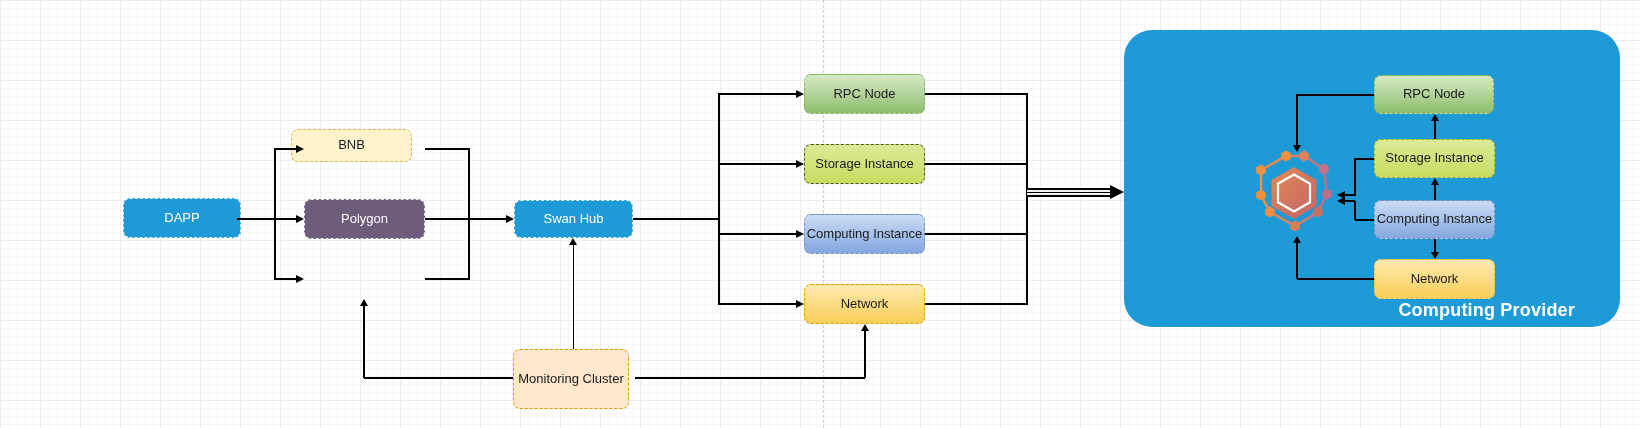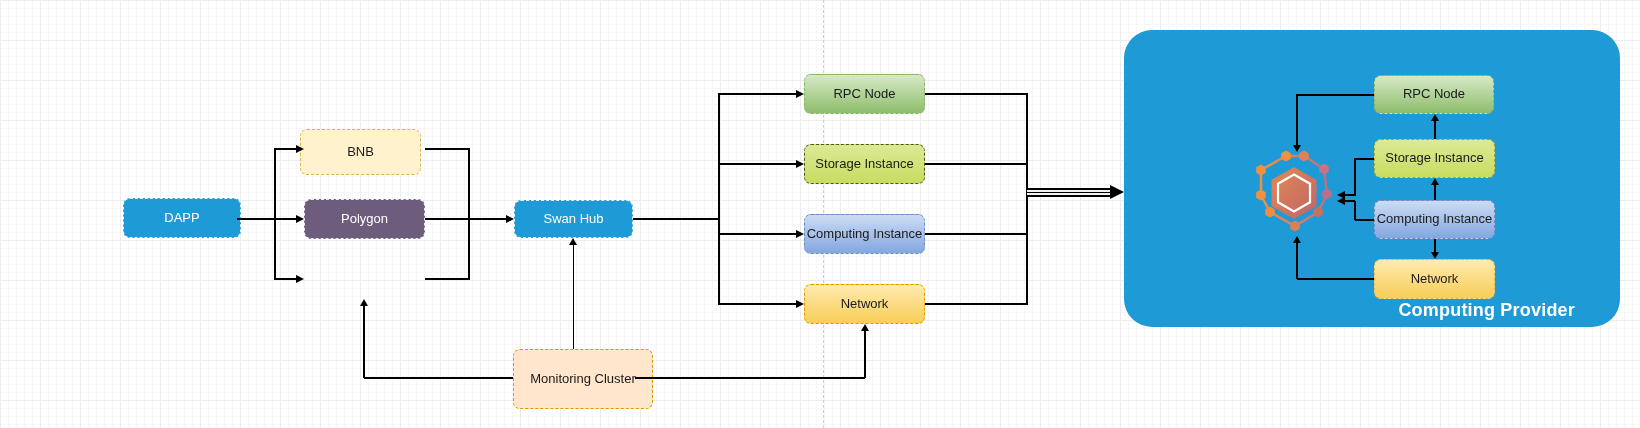--- a/index.html
+++ b/index.html
@@ -63,24 +63,24 @@
 
 <div class="canvas">
 
   <i class="page-divider"></i>
 
   <div class="provider">
     <span class="provider-label">Computing Provider</span>
   </div>
 
   <div class="node blue" style="left:123px;top:198px;width:118px;height:40px">DAPP</div>
-  <div class="node cream" style="left:300px;top:129px;width:121px;height:46px">BNB</div>
+  <div class="node cream" style="left:291px;top:129px;width:121px;height:33px">BNB</div>
   <div class="node purple" style="left:304px;top:199px;width:121px;height:40px">Polygon</div>
   <div class="node blue" style="left:514px;top:200px;width:119px;height:38px">Swan Hub</div>
-  <div class="node peach" style="left:513px;top:349px;width:140px;height:60px">Monitoring Cluster</div>
+  <div class="node peach" style="left:513px;top:349px;width:116px;height:60px">Monitoring Cluster</div>
 
   <div class="node green" style="left:804px;top:74px;width:121px;height:40px">RPC Node</div>
   <div class="node lime" style="left:804px;top:144px;width:121px;height:40px">Storage Instance</div>
   <div class="node bluebox" style="left:804px;top:214px;width:121px;height:40px">Computing Instance</div>
   <div class="node yellow" style="left:804px;top:284px;width:121px;height:40px">Network</div>
 
   <div class="node green" style="left:1374px;top:75px;width:120px;height:39px">RPC Node</div>
   <div class="node lime2" style="left:1374px;top:139px;width:121px;height:39px">Storage Instance</div>
   <div class="node bluebox" style="left:1374px;top:200px;width:121px;height:39px">Computing Instance</div>
   <div class="node yellow2" style="left:1374px;top:259px;width:121px;height:40px">Network</div>

